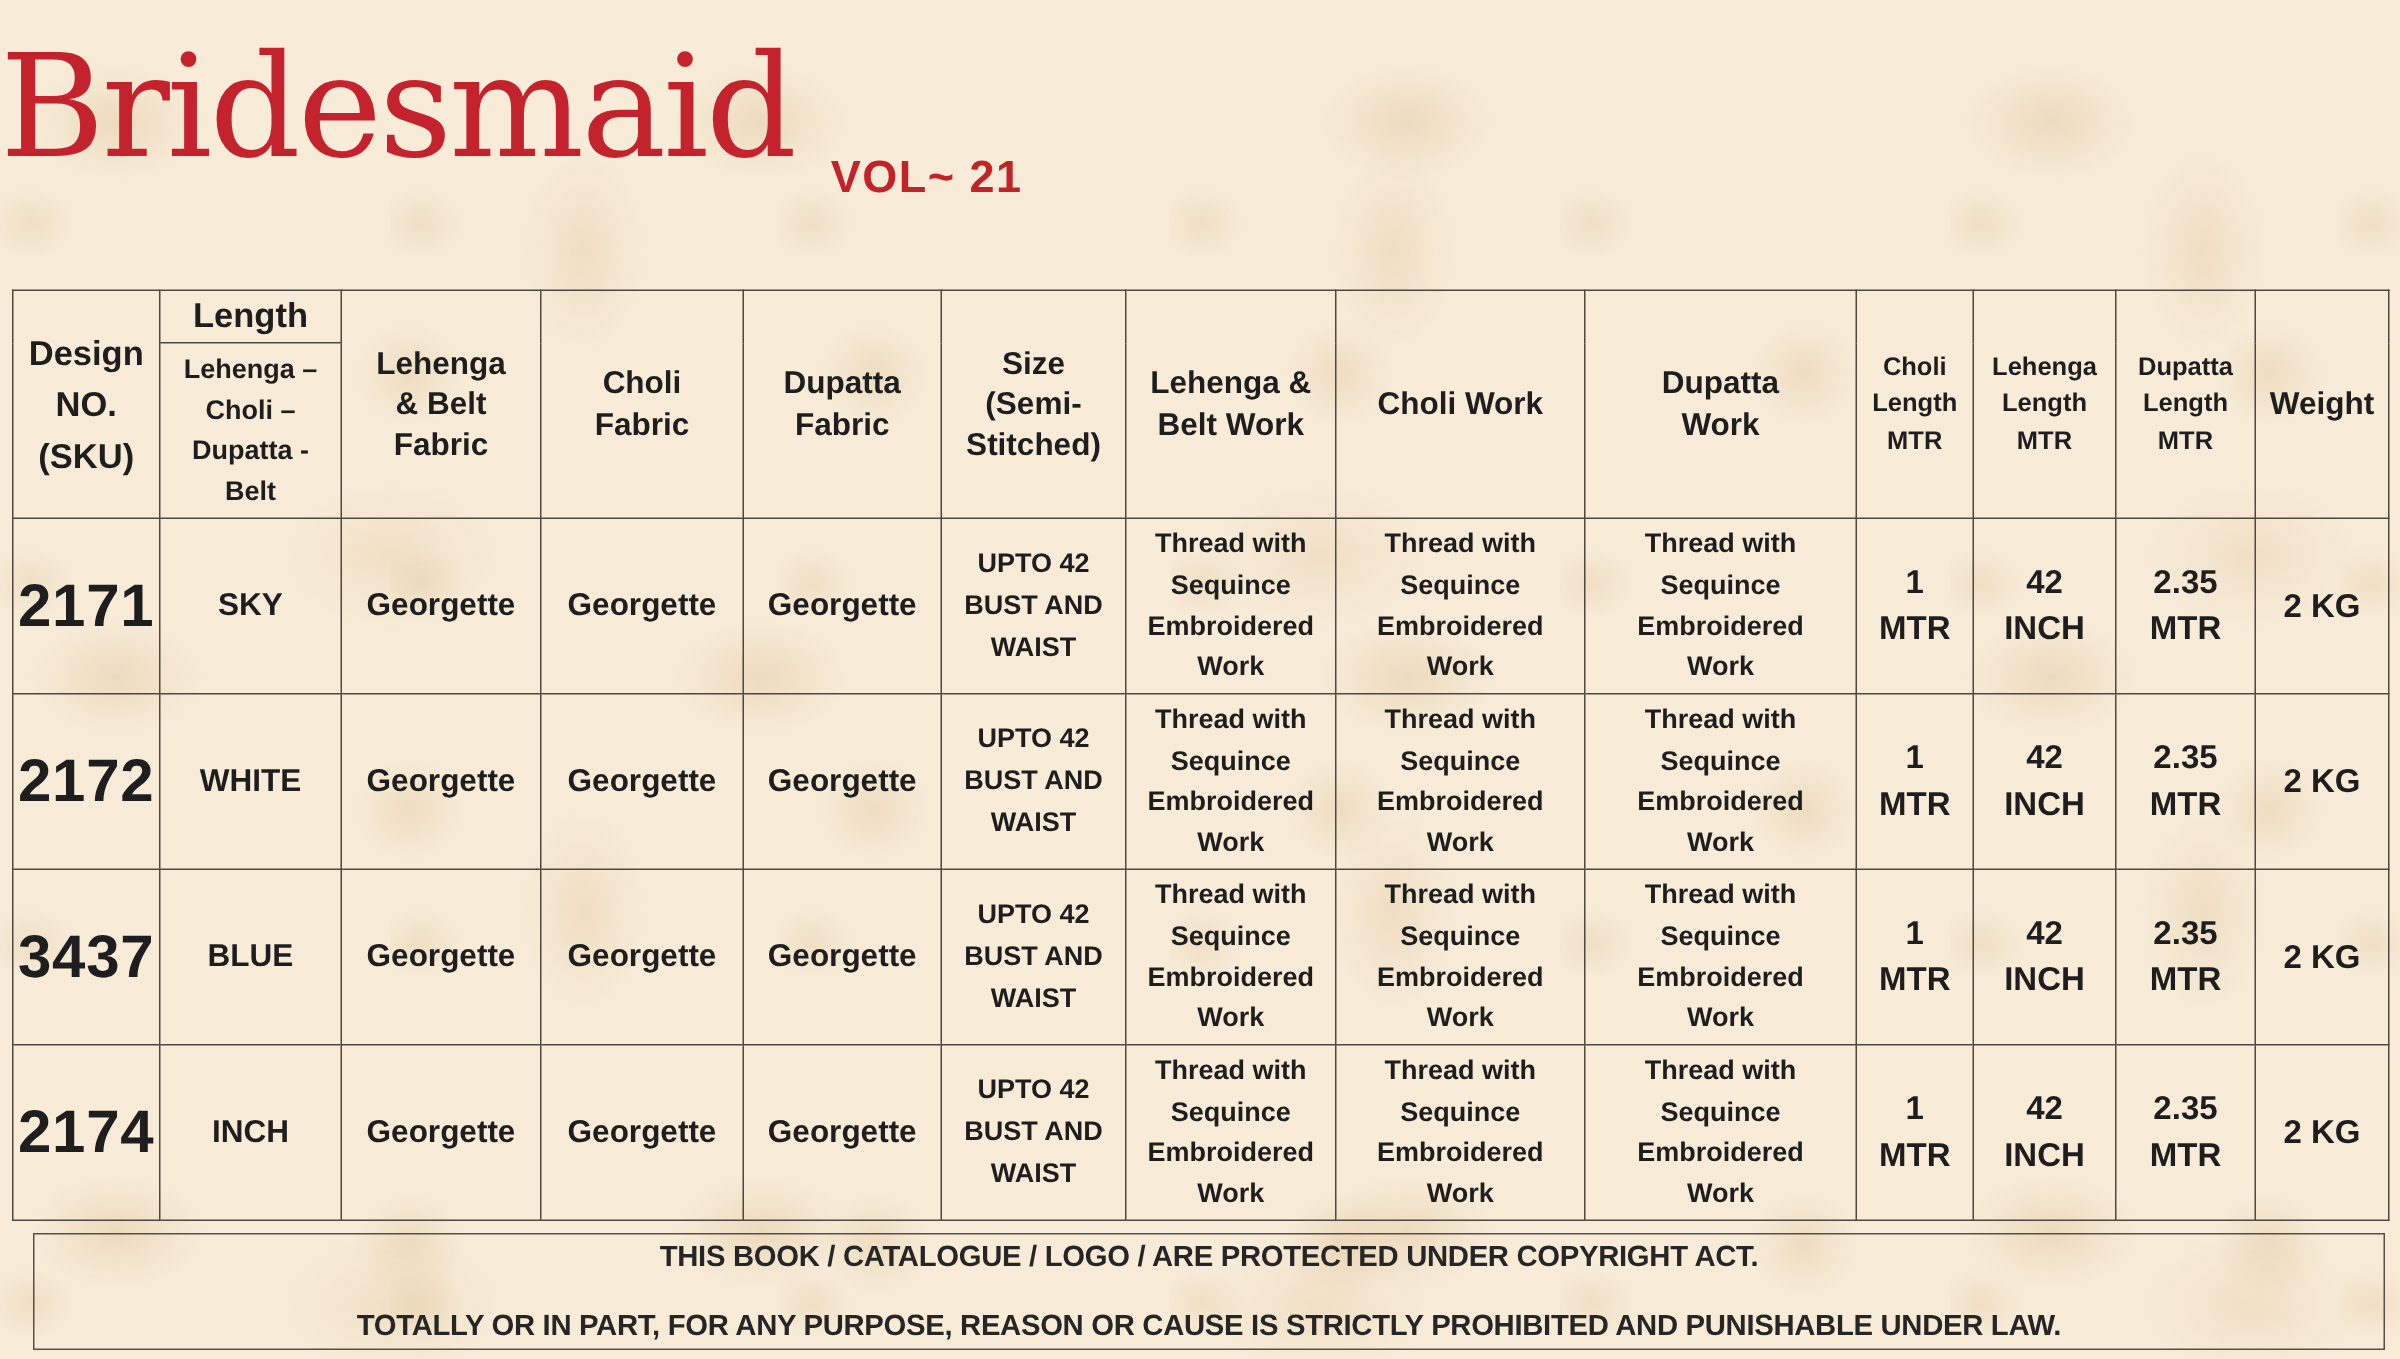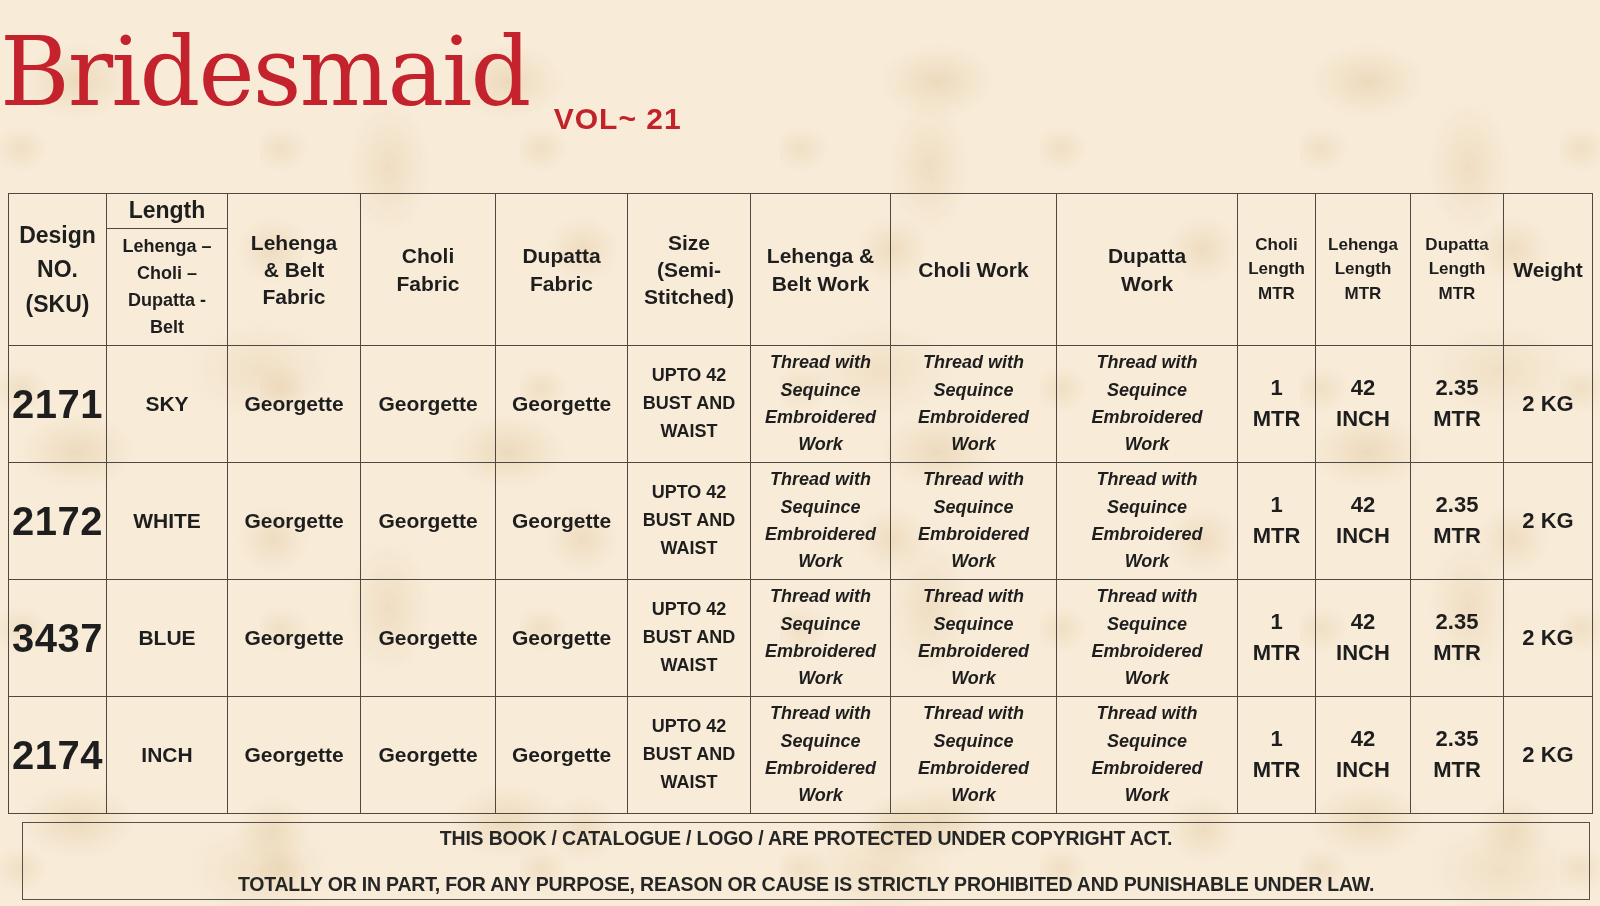--- a/index.html
+++ b/index.html
@@ -41,21 +41,21 @@
   tr.data-row { height:117px; }
   .th-main   { font-size:21px; line-height:1.3; }
   .th-color  { font-size:23px; line-height:1.2; }
   .th-sub    { font-size:18px; line-height:1.5;border-radius:24px; }
   .th-design { font-size:23px; line-height:1.5; color:#de2420; }
   .th-narrow { font-size:17px; line-height:1.45; }
   .td-design { font-size:40px; color:#de2420; letter-spacing:0.5px; }
   .td-color  { font-size:21px; }
   .td-fabric { font-size:21px; }
   .td-size   { font-size:18px; line-height:1.55; }
-  .td-work   { font-size:18px; line-height:1.52;font-style:italic; }
+  .td-work   { font-size:18px; line-height:1.52; }
   .td-len    { font-size:22px; line-height:1.4; }
   .td-weight { font-size:22px; }
   .copyright-box {
     position:absolute; left:22px; top:822px; width:1568px; height:78px;
     border:1px solid #55504a;
     display:flex; flex-direction:column; justify-content:center;
     text-align:center; font-weight:bold; color:#262626;
     font-size:19.5px; line-height:26px; letter-spacing:-0.2px;gap:20px;
   }
 </style>

